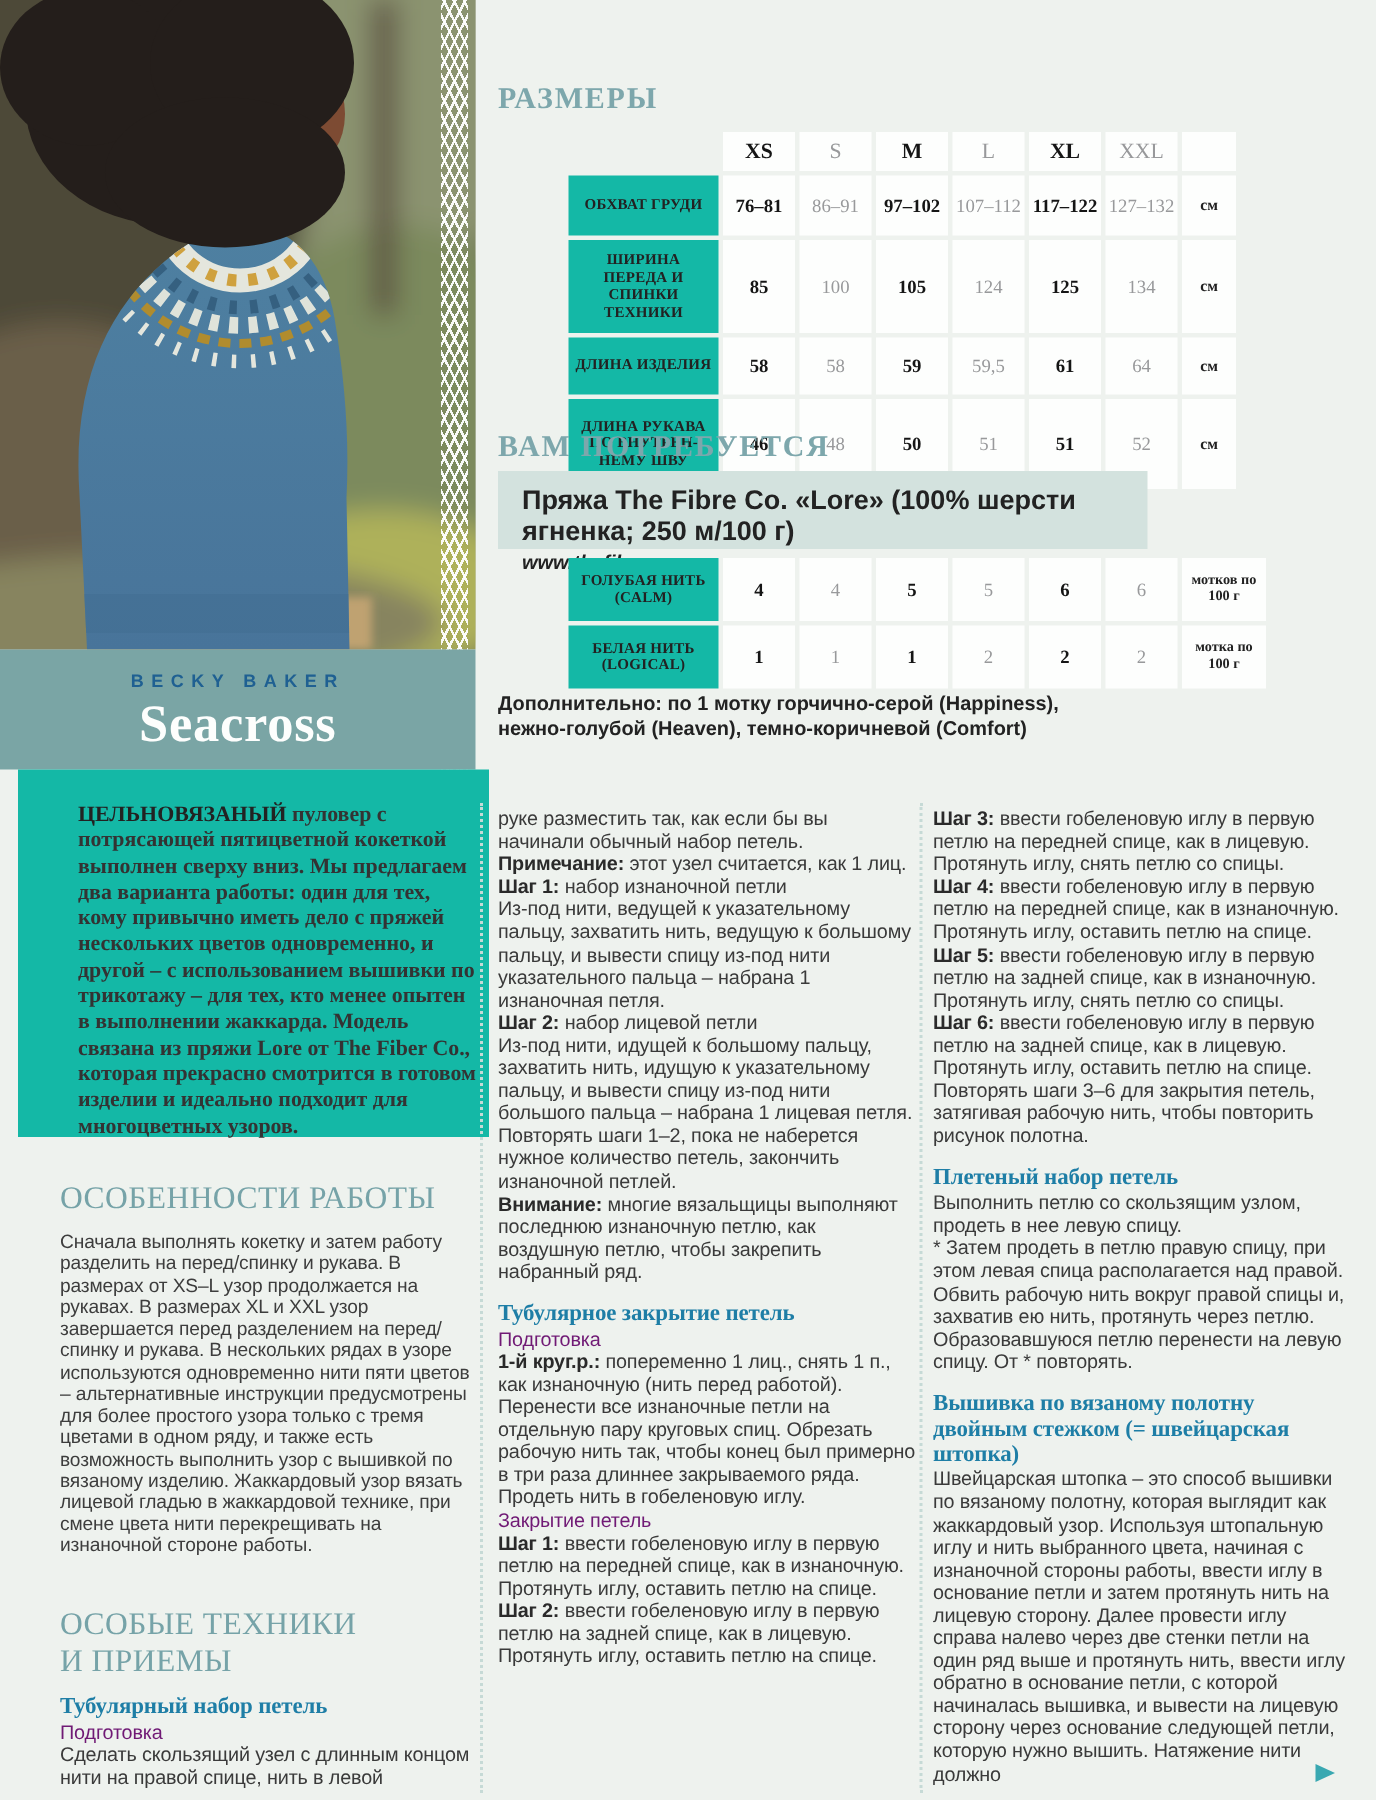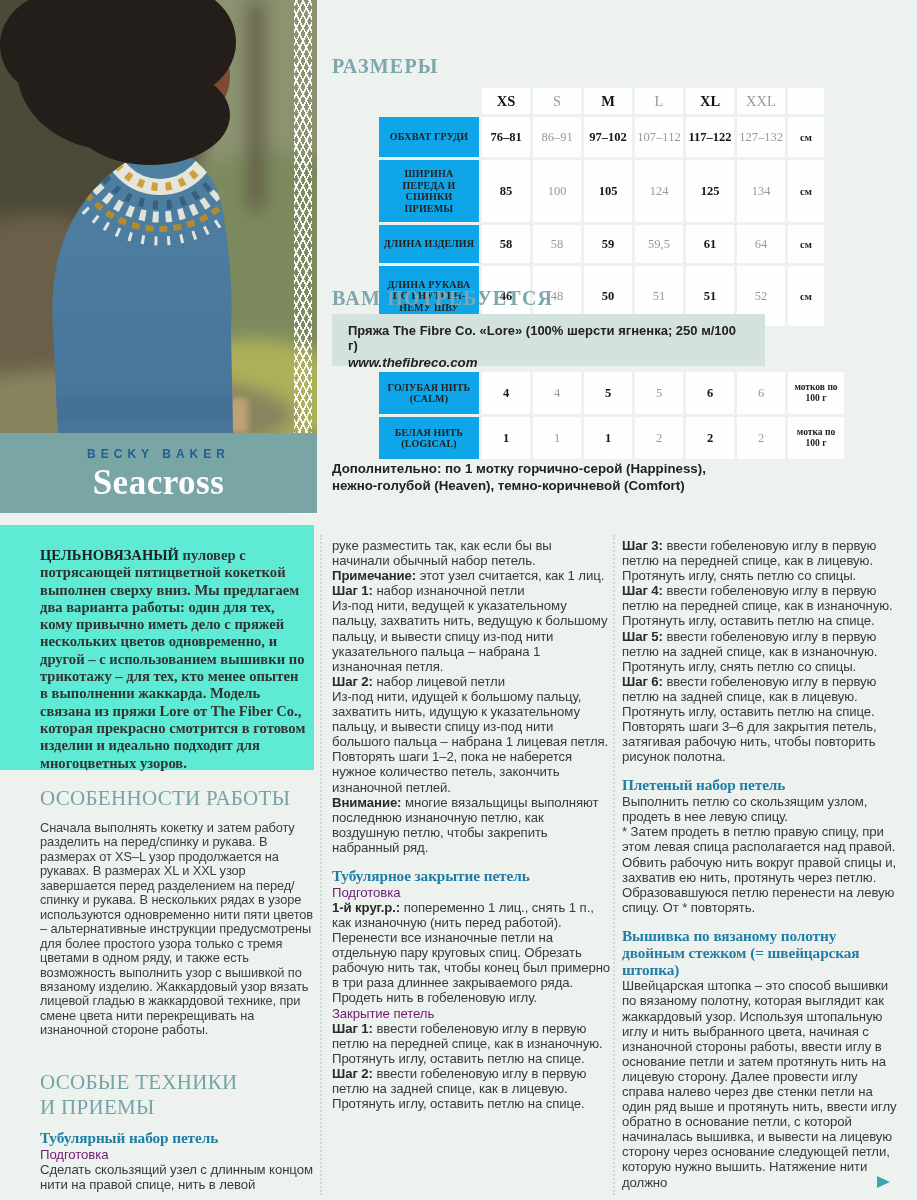--- a/index.html
+++ b/index.html
@@ -24,23 +24,22 @@
   .band .brand{
     display:block;margin-top:14px;
     font-size:12px;font-weight:bold;letter-spacing:5px;color:#1f6092;
   }
   .band .title{
     display:block;margin-top:2px;
     font-family:"Liberation Serif",serif;font-weight:bold;
     font-size:35px;color:#fdfefd;letter-spacing:.5px;
   }
   .intro-panel{
-    position:absolute;left:0;top:513px;width:314px;height:245px;
-    background:#5eead4;
-    margin-top:12px;
+    position:absolute;left:12px;top:513px;width:314px;height:245px;
+    background:#14b8a6;
   }
   .intro{
     position:absolute;left:40px;top:22px;width:266px;
     font-family:"Liberation Serif",serif;font-size:14.6px;line-height:17.3px;
     font-weight:bold;color:#333;
   }
   .intro .lead{font-weight:bold;color:#222;}
   .sec-head{
     font-family:"Liberation Serif",serif;font-weight:normal;
     color:#76a3a8;font-size:21px;line-height:25px;letter-spacing:.3px;
@@ -70,35 +69,35 @@
     left:332px;top:372px;
     grid-template-columns:100px repeat(6,48px) 56px;
     grid-template-rows:42px 42px;
   }
   .gridtab .cell{
     display:flex;align-items:center;justify-content:center;text-align:center;
     background:#fdfefd;font-family:"Liberation Serif",serif;
   }
   .gridtab .corner{background:transparent;}
   .gridtab .label{
-    background:#0ea5e9;font-size:10px;font-weight:bold;color:#222;
+    background:#14b8a6;font-size:10px;font-weight:bold;color:#222;
     line-height:11.5px;letter-spacing:.2px;padding:4px 3px;
   }
   .gridtab .head{font-size:14.5px;}
   .gridtab .val{font-size:12.5px;}
   .gridtab .strong{font-weight:bold;color:#151515;}
   .gridtab .muted{font-weight:normal;color:#98999b;}
   .gridtab .unit{font-size:10.5px;font-weight:bold;color:#222;}
   .gridtab .unit.small{font-size:9.5px;line-height:11px;padding:2px;}
   
   .yarn-box{
     position:absolute;left:332px;top:314px;width:433px;height:52px;
     background:#d3e2de;box-sizing:border-box;padding:9px 16px 0;
   }
-  .yarn-box .l1{font-size:13px;font-weight:bold;color:#222;}
+  .yarn-box .l1{font-size:18px;font-weight:bold;color:#222;}
   .yarn-box .l2{font-size:13.3px;font-weight:bold;font-style:italic;color:#222;margin-top:2px;}
   .additional{
     position:absolute;left:332px;top:460px;width:412px;
     font-size:13.3px;line-height:17px;font-weight:bold;color:#222;
   }
   
   .flow{font-size:13.2px;line-height:15.1px;color:#3a3a3a;letter-spacing:-.1px;}
   .flow p{margin:0;}
   .flow .lead{font-weight:bold;color:#2a2a2a;}
   .flow .sub{
@@ -206,21 +205,21 @@
     <div class="cell head muted">XXL</div>
     <div class="cell "></div>
     <div class="cell label">ОБХВАТ ГРУДИ</div>
     <div class="cell val strong">76–81</div>
     <div class="cell val muted">86–91</div>
     <div class="cell val strong">97–102</div>
     <div class="cell val muted">107–112</div>
     <div class="cell val strong">117–122</div>
     <div class="cell val muted">127–132</div>
     <div class="cell unit">см</div>
-    <div class="cell label">ШИРИНА ПЕРЕДА И СПИНКИ ПРИЕМЫ</div>
+    <div class="cell label">ШИРИНА ПЕРЕДА И СПИНКИ ТЕХНИКИ</div>
     <div class="cell val strong">85</div>
     <div class="cell val muted">100</div>
     <div class="cell val strong">105</div>
     <div class="cell val muted">124</div>
     <div class="cell val strong">125</div>
     <div class="cell val muted">134</div>
     <div class="cell unit">см</div>
     <div class="cell label">ДЛИНА ИЗДЕЛИЯ</div>
     <div class="cell val strong">58</div>
     <div class="cell val muted">58</div>

